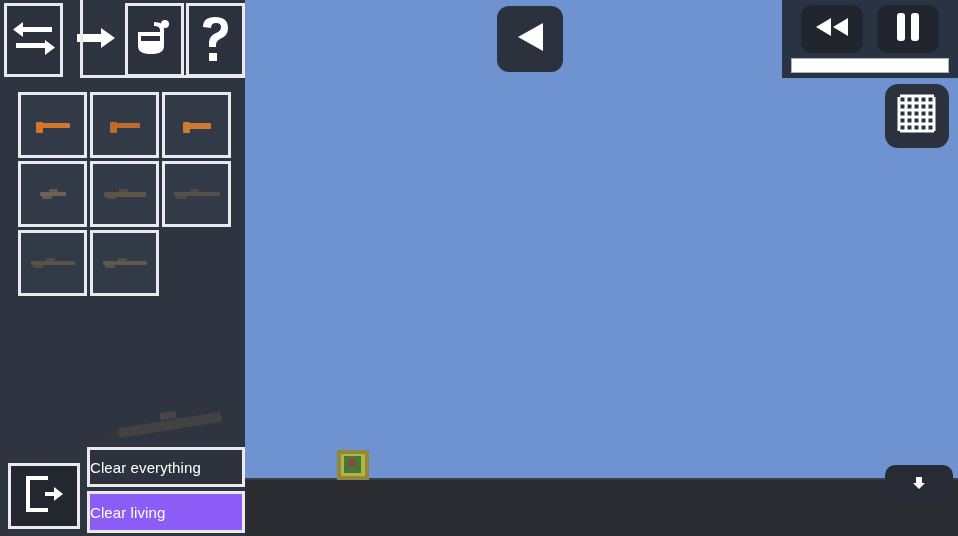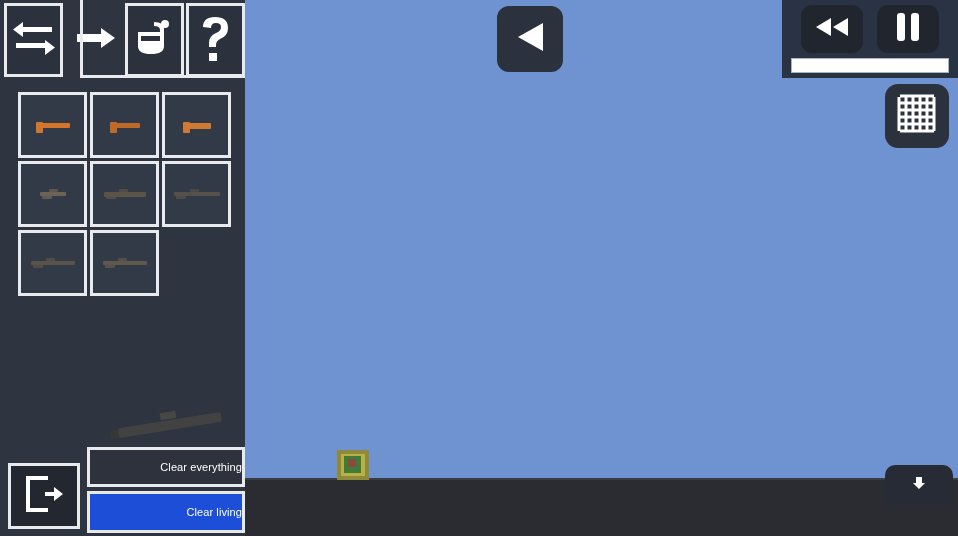--- a/index.html
+++ b/index.html
@@ -103,25 +103,25 @@
     display:flex; align-items:center; justify-content:center;
   }
   .clear-group {
     position:absolute; left:87px; top:447px; width:158px;
   }
   .clear-btn {
     height:40px; width:158px;
     border:3px solid #e8eaee;
     background:#2d323c;
     color:#ffffff;
-    font-size:11px;
-    display:flex; align-items:center; justify-content:flex-end;
+    font-size:15px;
+    display:flex; align-items:center; justify-content:flex-start;
     letter-spacing:.1px;
   }
-  .clear-btn.second { background:#1d4ed8; margin-top:4px; height:42px; }
+  .clear-btn.second { background:#8b5cf6; margin-top:4px; height:42px; }
 
   
   .back-btn {
     position:absolute; left:252px; top:6px; width:66px; height:66px;
     background:#2b313d; border-radius:12px;
     display:flex; align-items:center; justify-content:center;
   }
   .topright {
     position:absolute; right:0px; top:0px; width:176px; height:78px;
     background:rgba(36,42,54,.92);

